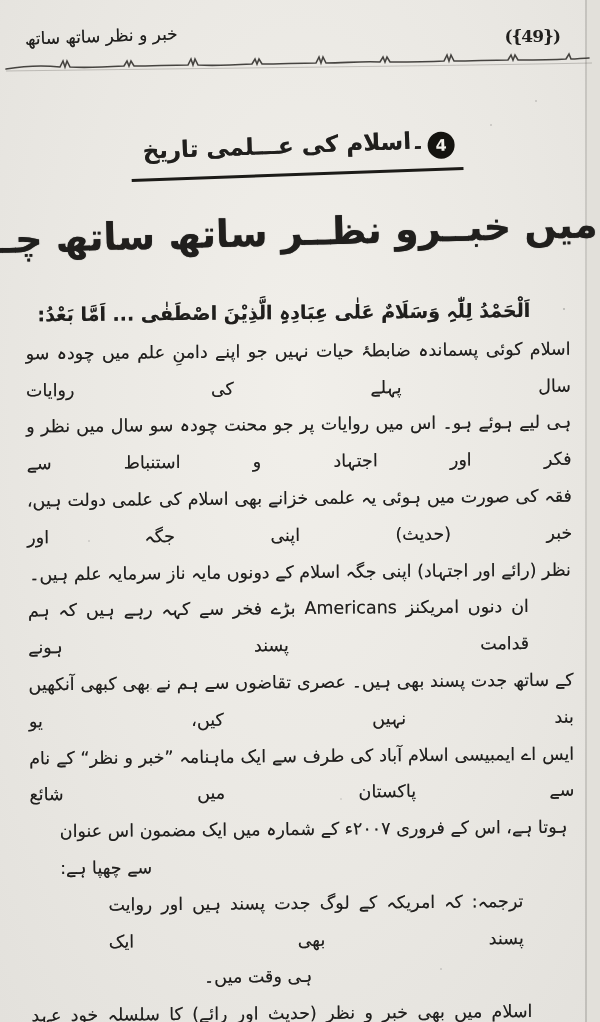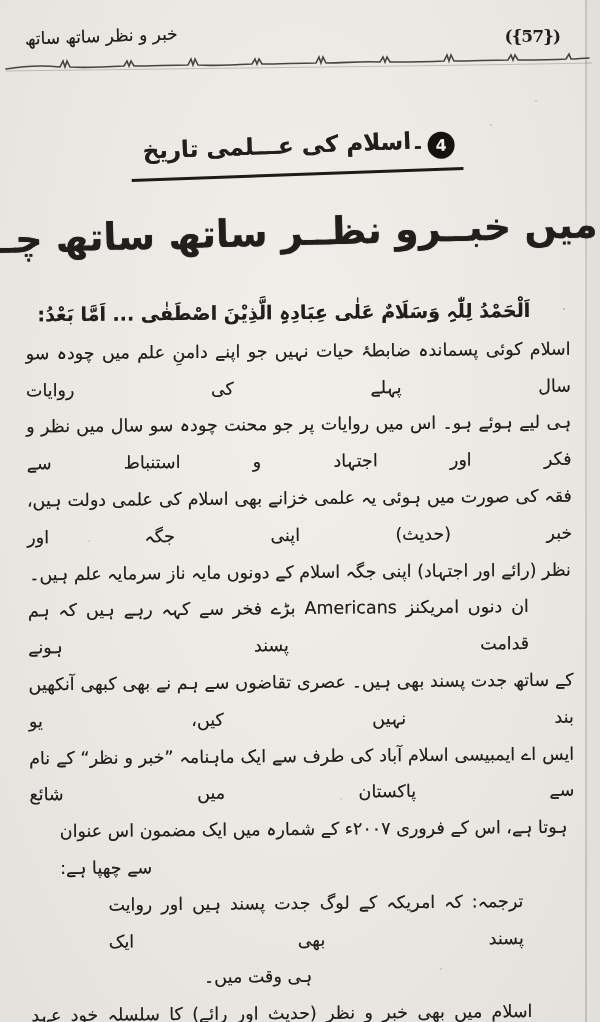--- a/index.html
+++ b/index.html
@@ -46,21 +46,21 @@
 </style>
 </head>
 <body>
 
 <div class="page">
   <div class="edge-shade"></div>
   <div class="edge-line"></div>
   <div class="specks"></div>
 
   <div class="running-title">خبر و نظر ساتھ ساتھ</div>
-  <div class="page-number">({57})</div>
+  <div class="page-number">({49})</div>
 
   <svg class="divider" width="600" height="26" viewBox="0 0 600 26">
     <path d="M6,19 c18,-3 36,-4 54,-2 l3,-6 2,6 2,-6 3,6 c18,1 36,0 54,-1 l3,-5 2,5 2,-5 3,5
              c18,0 36,-1 54,-1 l3,-6 2,6 2,-6 3,6 c18,1 36,0 54,-1 l3,-5 2,5 2,-5 3,5
              c18,0 36,-1 54,-1 l3,-6 2,6 2,-6 3,6 c18,0 36,-2 54,-1 l3,-5 2,5 2,-5 3,5
              c18,0 36,0 54,-1 l3,-6 2,6 2,-6 3,6 c18,0 36,-1 54,-1 l3,-5 2,5 2,-5 3,5
              c16,0 32,0 48,-1 l3,-5 2,5 c6,0 12,-1 18,-1" fill="none" stroke="#34322f" stroke-width="1.6" stroke-linecap="round" opacity="0.9"></path>
     <path d="M6,21 C150,19 440,16 592,13" fill="none" stroke="#34322f" stroke-width="0.7" opacity="0.35"></path>
   </svg>
 

